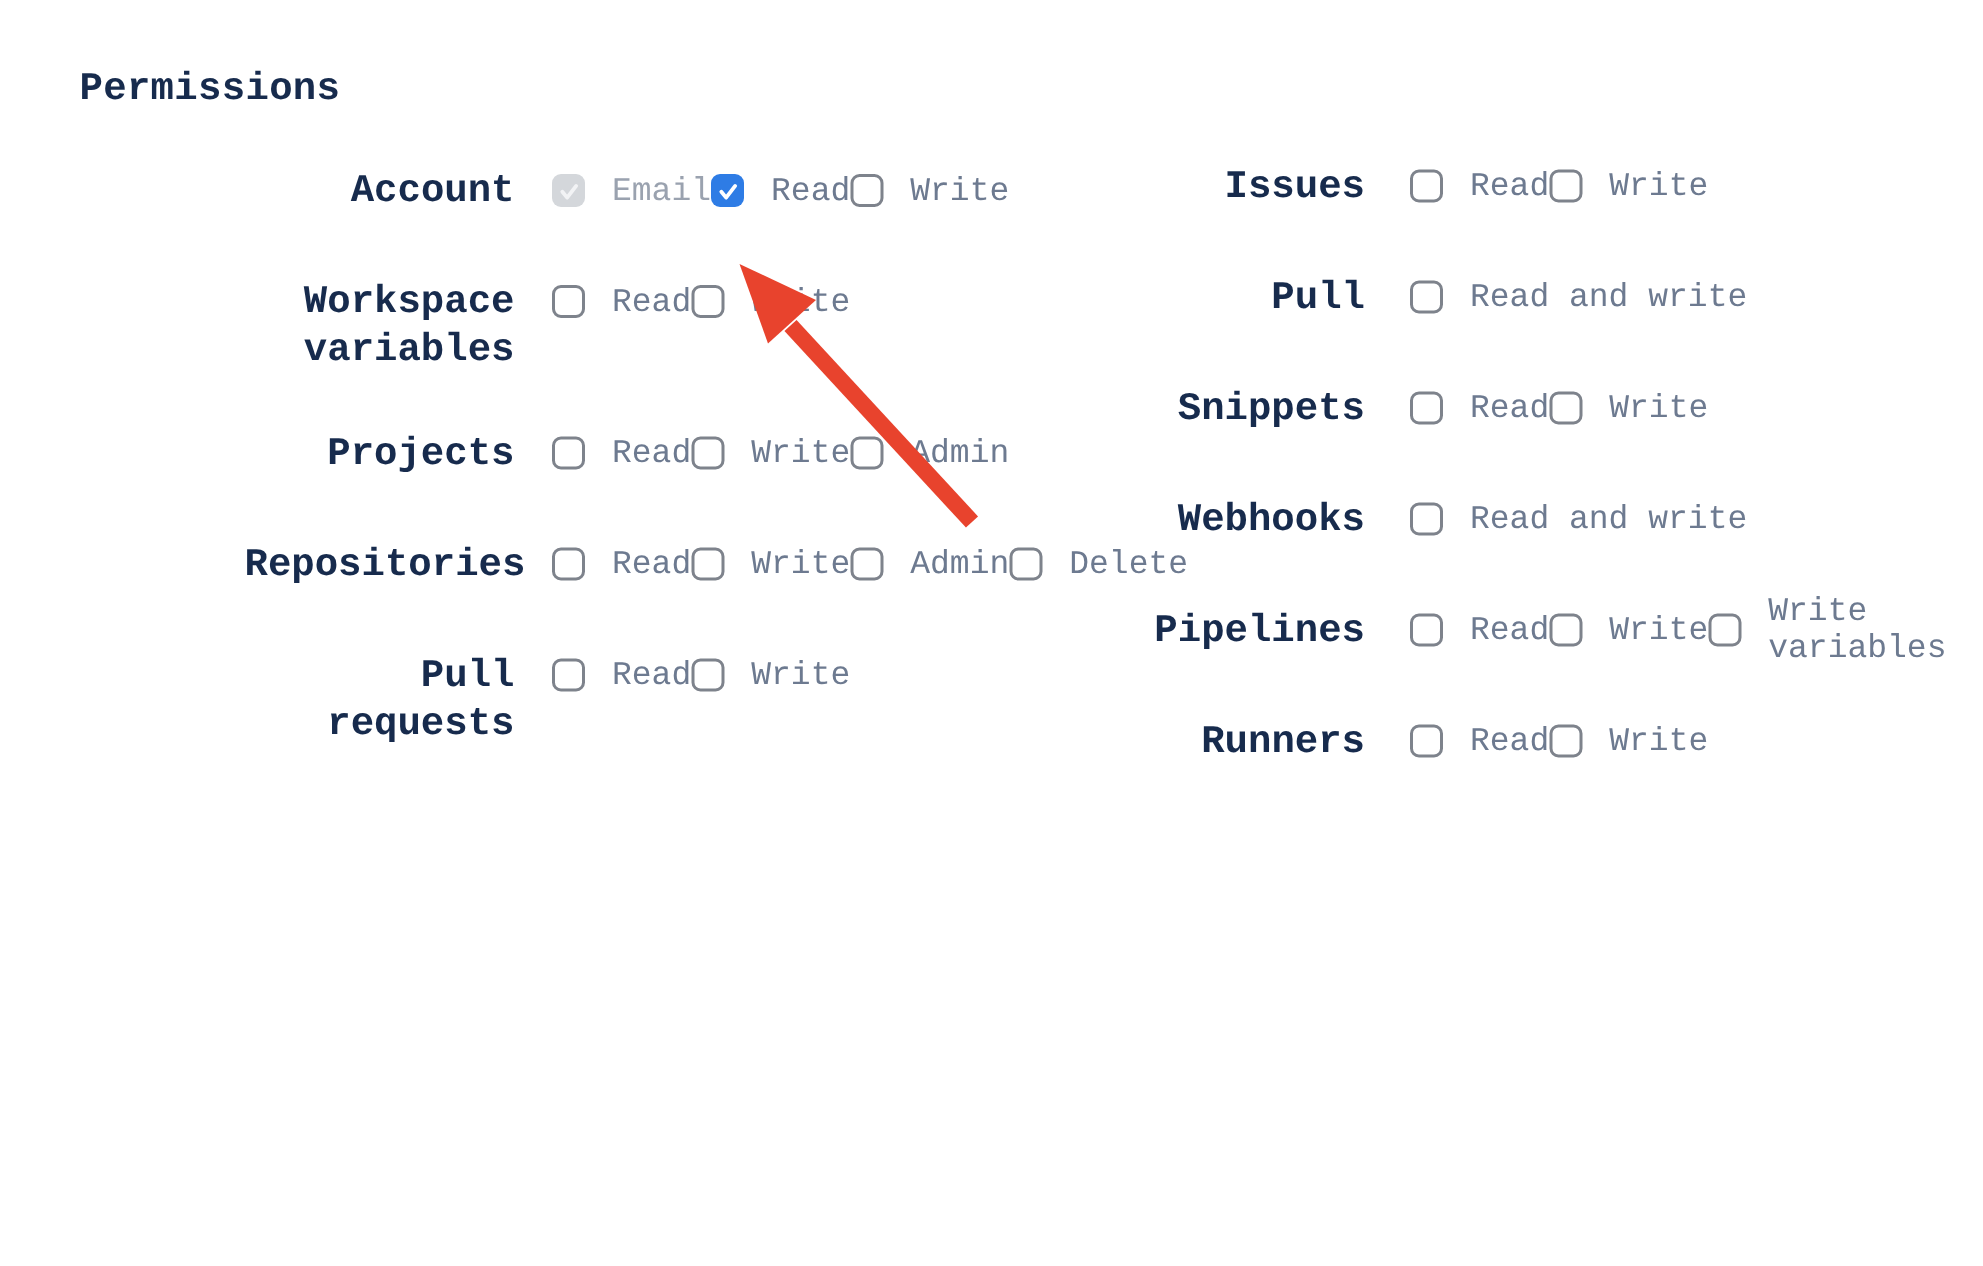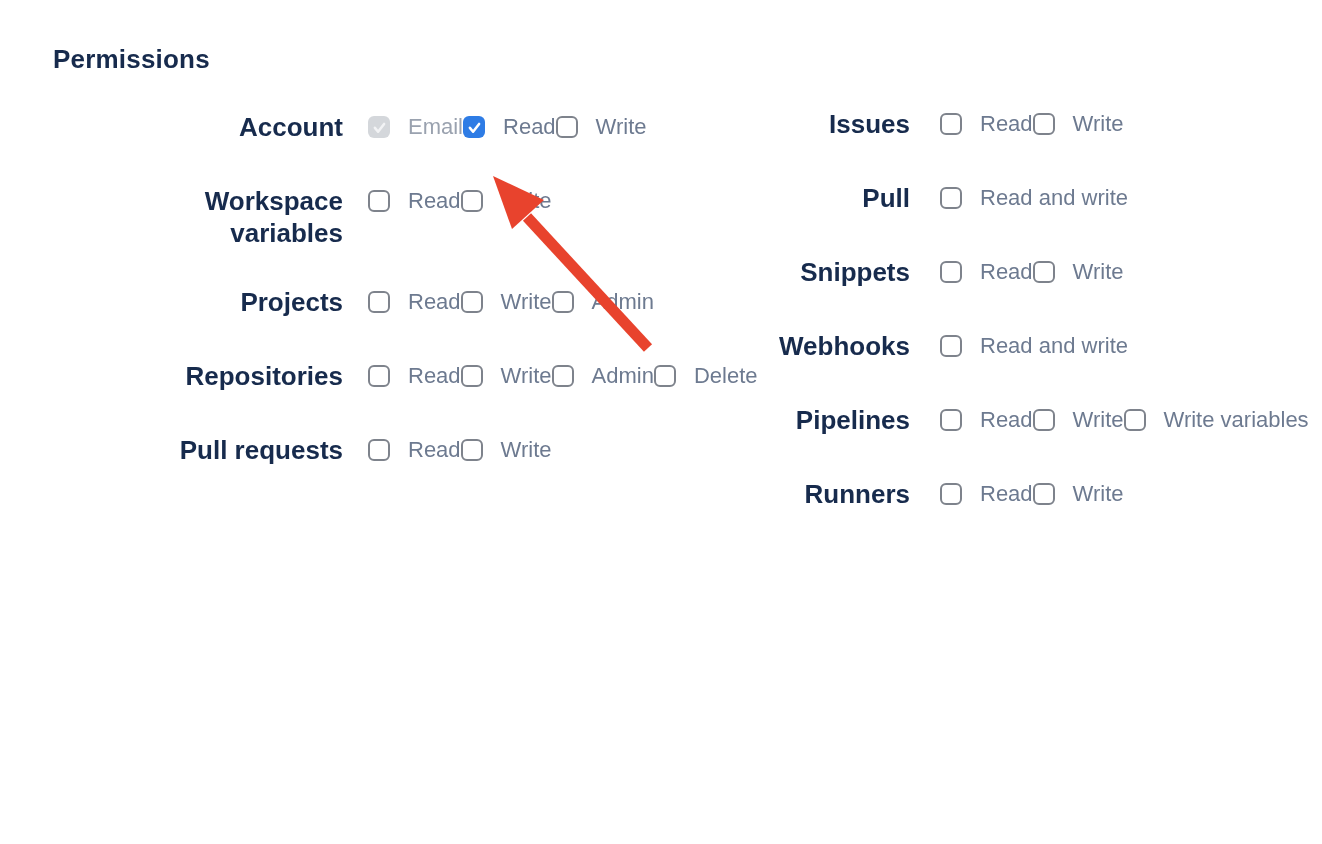--- a/index.html
+++ b/index.html
@@ -2,21 +2,21 @@
 <html style="--heading: #172B4D; --option-label: #6D7A90; --disabled-label: #9AA2AF; --checkbox-border: #7E838C; --checkbox-checked: #2E7CE5; --checkbox-disabled-bg: #D4D7DB; --checkbox-disabled-check: #F2F3F5; --arrow: #E8432D;"><head>
 <meta charset="utf-8">
 <style>
   html, body { margin: 0; padding: 0; background: #ffffff; }
   .page {
     position: relative;
     width: 1322px;
     height: 844px;
     background: #ffffff;
     overflow: hidden;
-    font-family: Liberation Sans, sans-serif;
+    font-family: Liberation Mono, monospace;
   }
   .page-title {
     position: absolute;
     left: 53px;
     top: 44px;
     margin: 0;
     font-size: 26px;
     font-weight: bold;
     color: var(--heading, #172B4D);
     letter-spacing: 0.2px;

